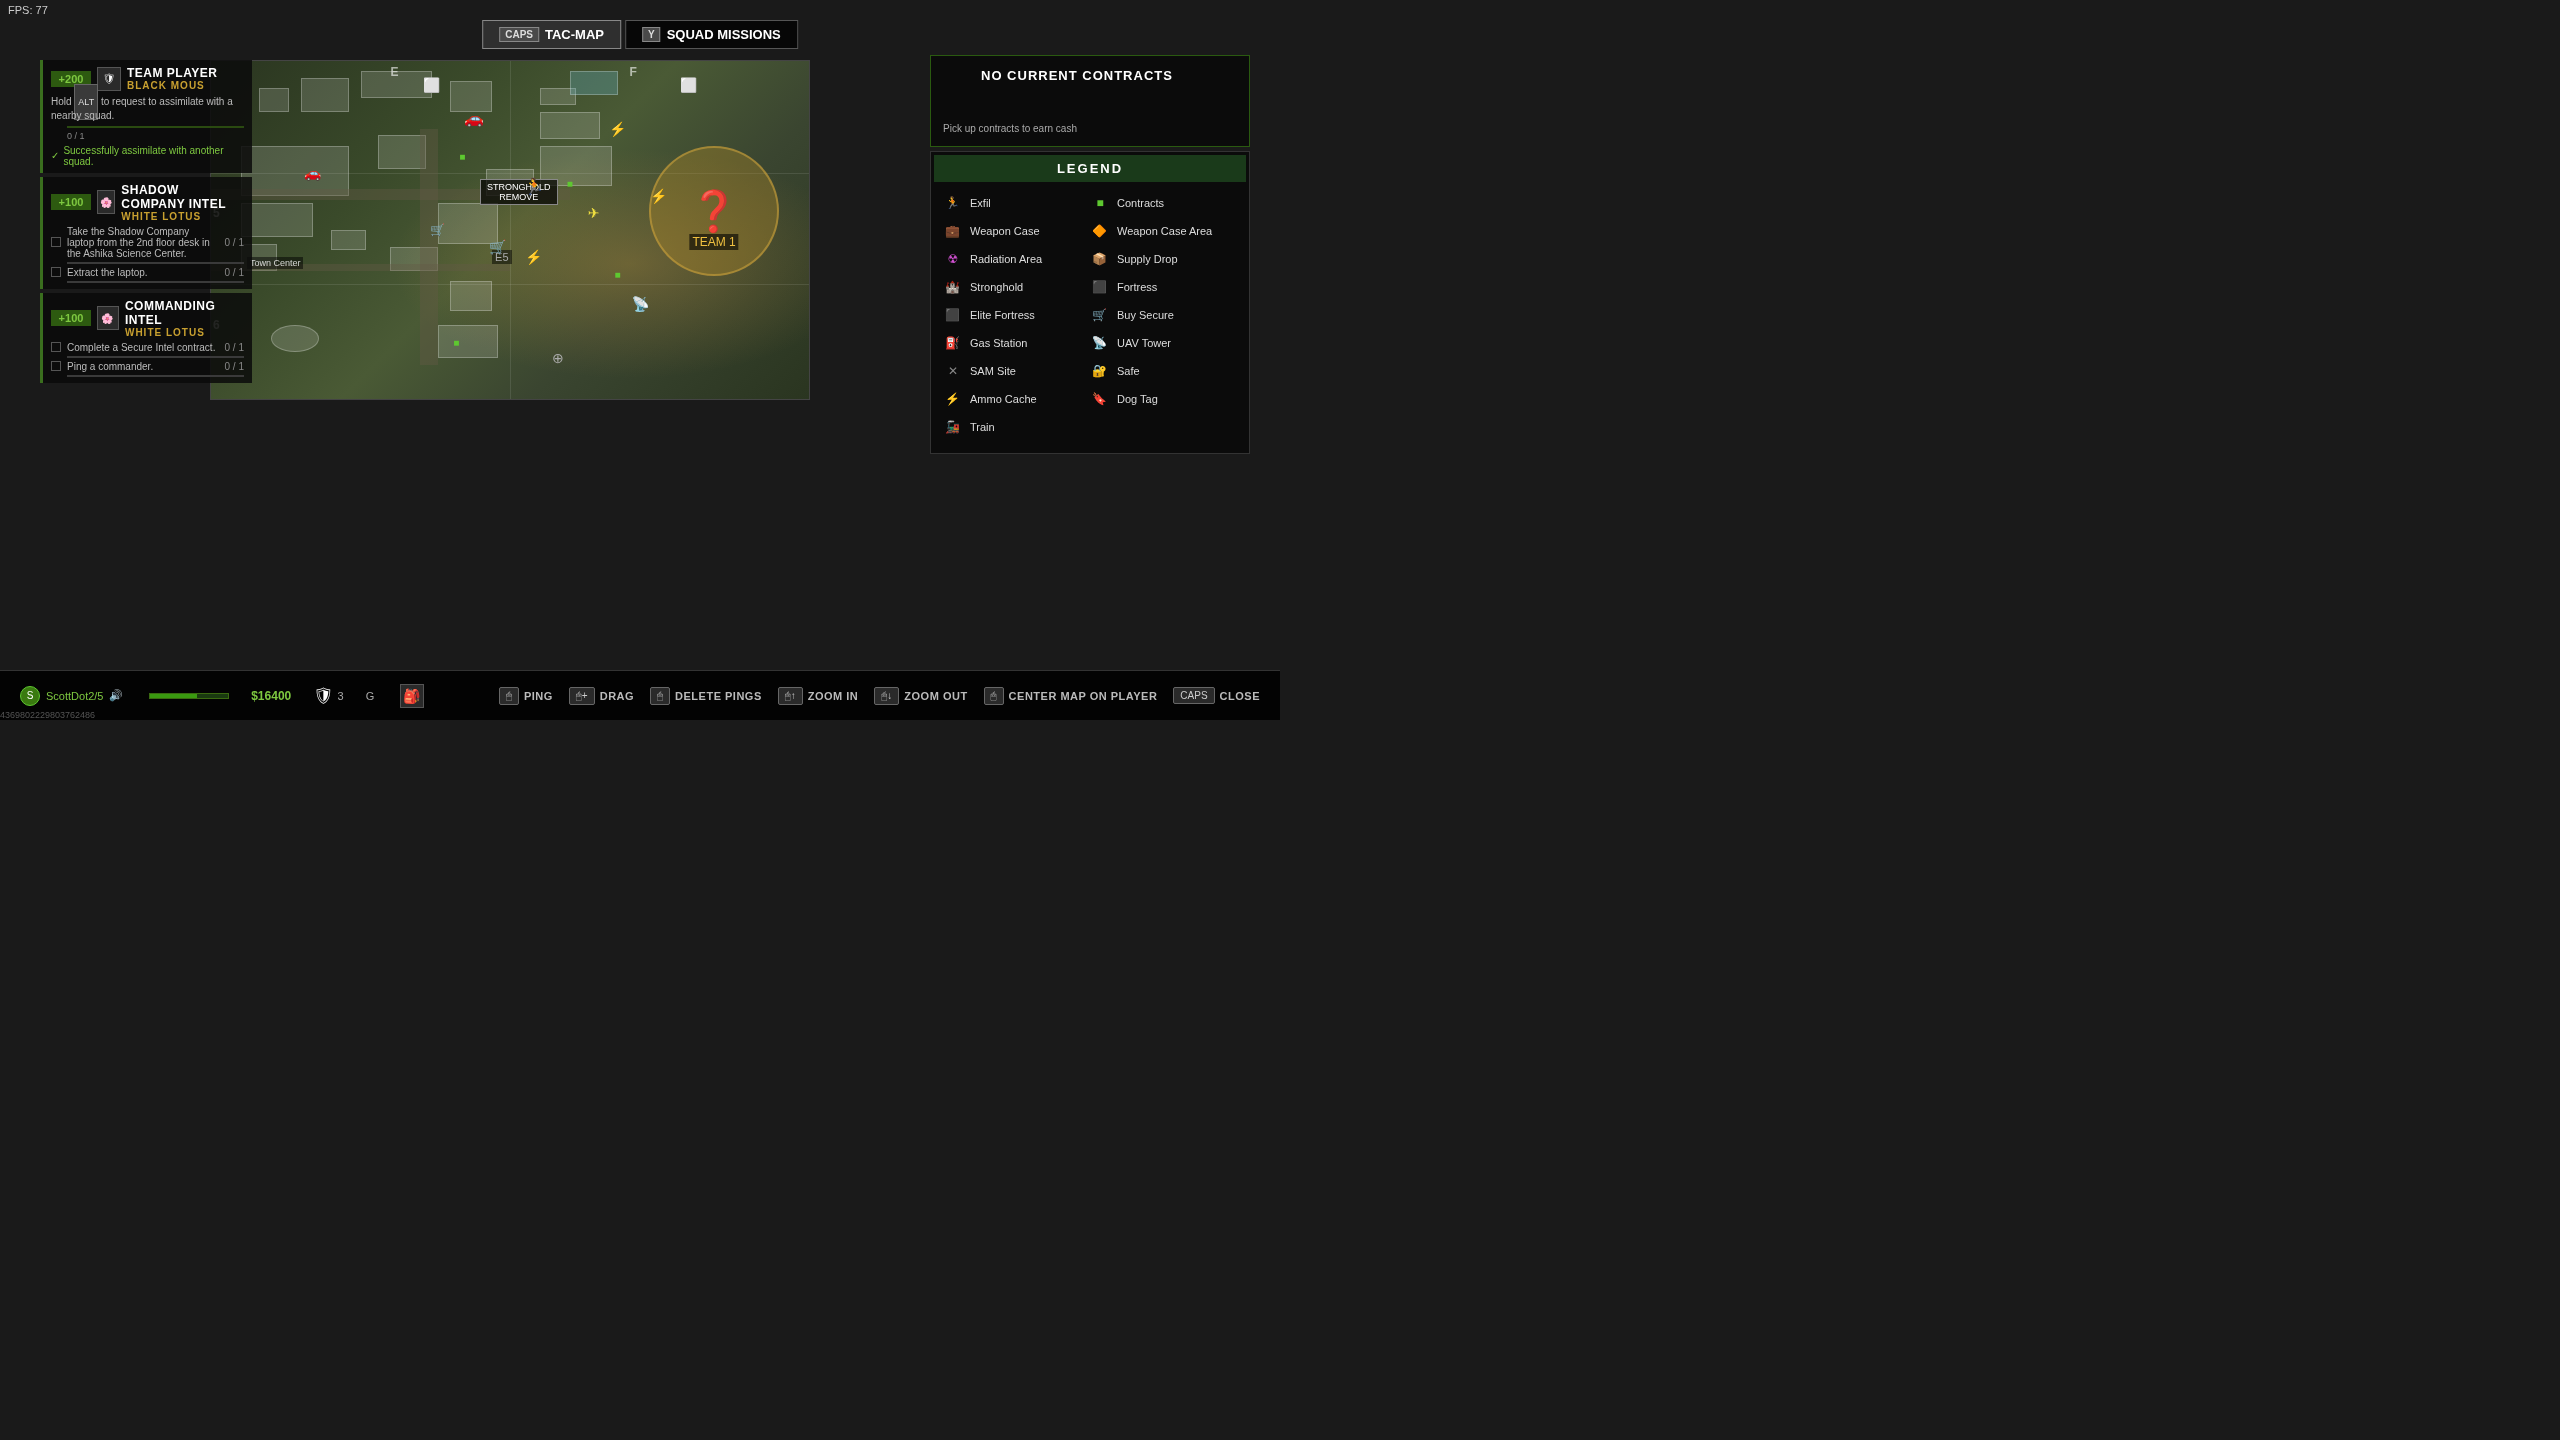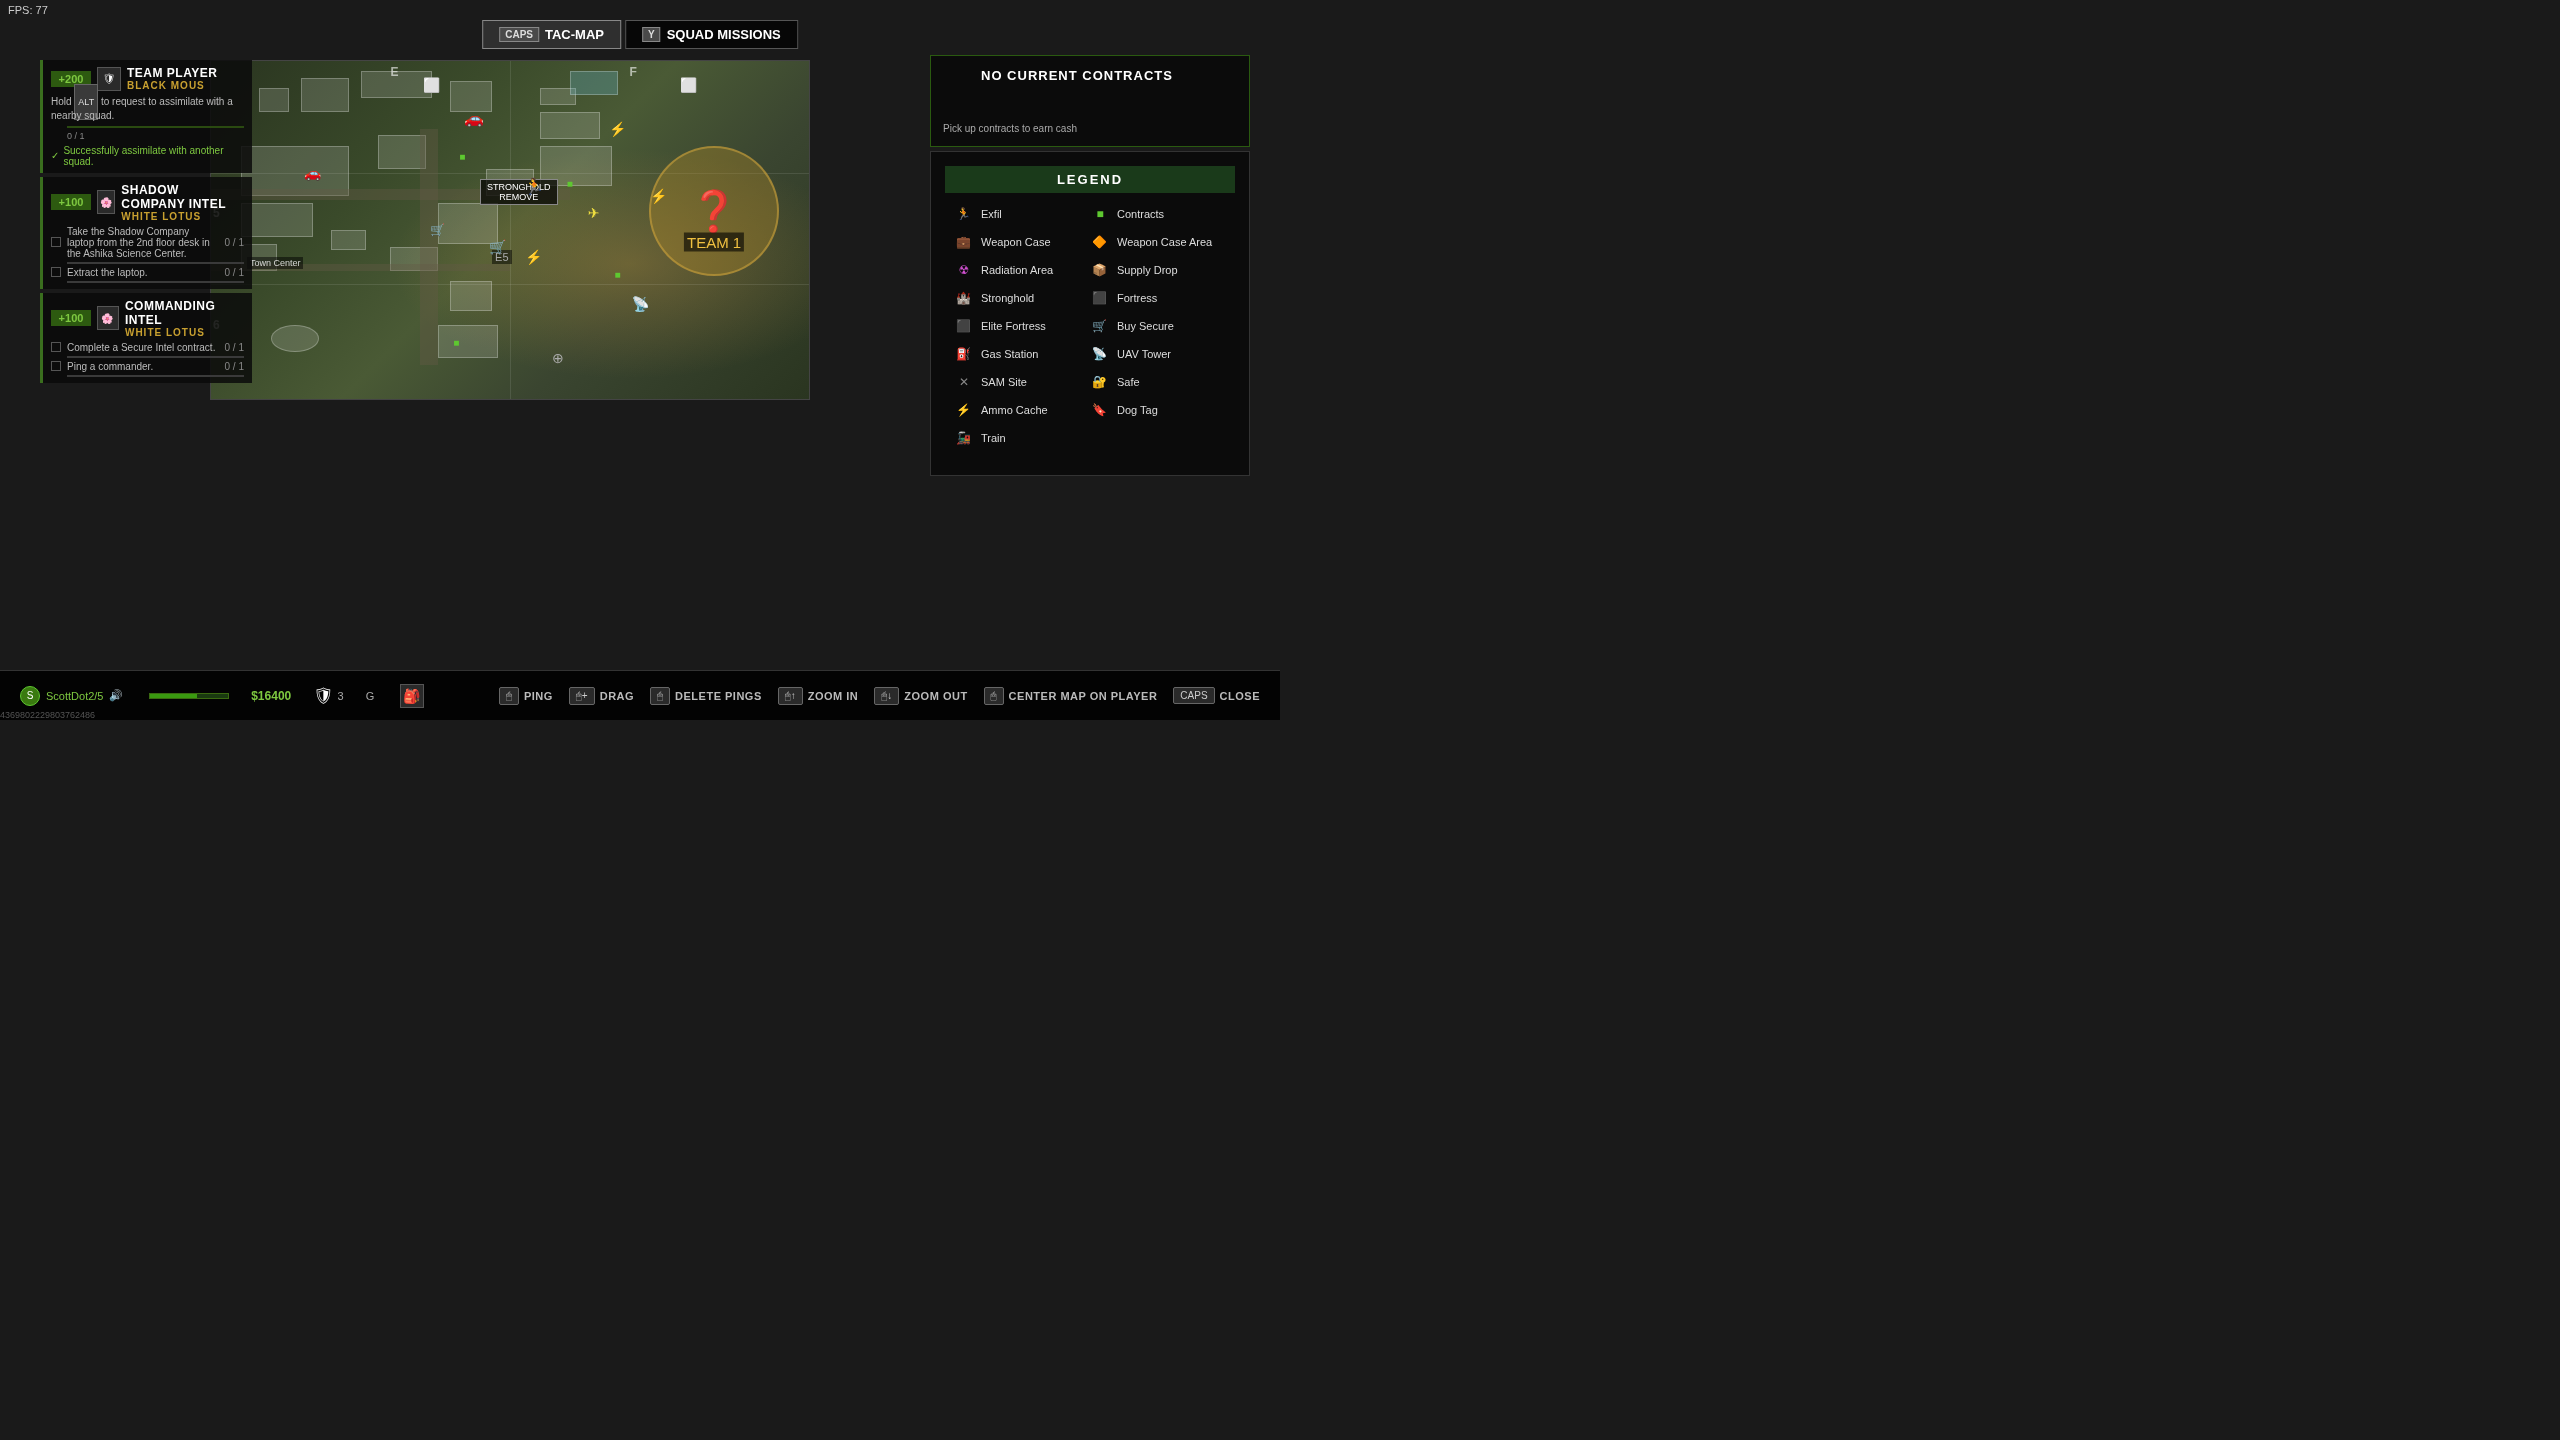--- a/index.html
+++ b/index.html
@@ -257,21 +257,21 @@
 
     #contracts-subtitle {
       font-size: 10px;
       color: #aaa;
       margin-top: 40px;
     }
 
     #legend-box {
       background: rgba(10,10,10,0.9);
       border: 1px solid #333;
-      padding: 24px;
+      padding: 13px;
     }
 
     #legend-title {
       font-size: 13px;
       font-weight: bold;
       color: #fff;
       letter-spacing: 2px;
       text-align: center;
       background: #1a3a1a;
       margin: -10px -10px 8px -10px;
@@ -501,21 +501,21 @@
     <div class="map-building" style="left:38%; top:78%; width:10%; height:10%;"></div>
     <div class="map-building" style="left:10%; top:78%; width:8%; height:8%; border-radius:50%;"></div>
 
     <div class="map-road" style="left:0; top:38%; width:60%; height:3%;"></div>
     <div class="map-road" style="left:35%; top:20%; width:3%; height:70%;"></div>
     <div class="map-road" style="left:0; top:60%; width:50%; height:2%;"></div>
 
     <div class="gold-circle" style="right:5%; top:25%; width:130px; height:130px;">
 
       <div style="position:absolute; top:50%; left:50%; transform:translate(-50%,-50%); font-size:40px;">❓</div>
-      <div style="position:absolute; top:75%; left:50%; transform:translate(-50%,-50%); font-size:15px; color:#f0c040; background:rgba(0,0,0,0.6); padding:1px 3px;">TEAM 1</div>
+      <div style="position:absolute; top:75%; left:50%; transform:translate(-50%,-50%); font-size:12px; color:#f0c040; background:rgba(0,0,0,0.6); padding:1px 3px;">TEAM 1</div>
     </div>
 
     <div class="stronghold-label" style="left:45%; top:35%;">
       <div>STRONGHOLD</div>
       <div>REMOVE</div>
     </div>
 
     <div class="town-label" style="left:6%; top:58%;">Town Center</div>
 
     <div style="position:absolute; left:47%; top:56%; font-size:11px; color:#aaa; background:rgba(0,0,0,0.5); padding:1px 3px;">E5</div>

